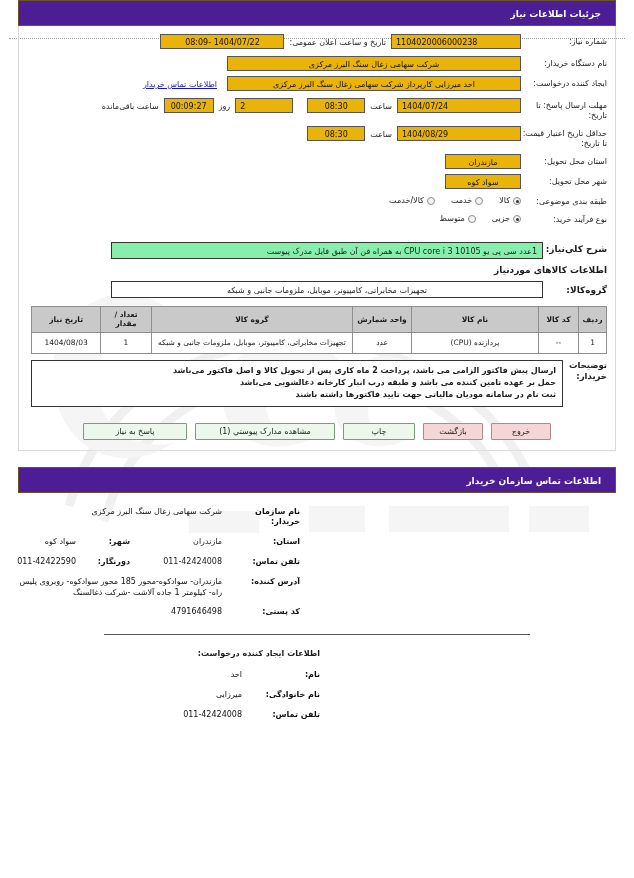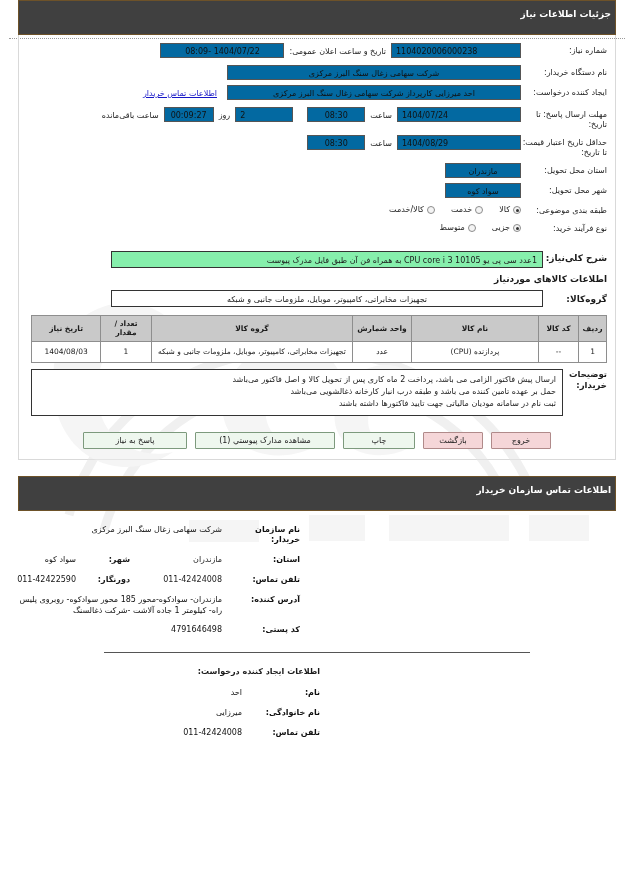--- a/index.html
+++ b/index.html
@@ -26,27 +26,27 @@
   }
   .top-dash {
     position: absolute;
     top: 38px;
     left: 9px;
     right: 9px;
     border-top: 1px dotted #9a9a9a;
     height: 0;
   }
   .section-bar {
-    background: #404040;
+    background: #4c1d95;
     color: #ffffff;
     font-size: 9px;
     font-weight: bold;
-    height: 35px;
+    height: 26px;
     line-height: 26px;
-    padding: 0 4px;
+    padding: 0 14px;
     box-sizing: border-box;
     border: 1px solid #6d5229;
     text-align: right;
     margin: 0 4px;
   }
   .panel {
     border: 1px solid #d9d9d9;
     border-top: none;
     margin: 0 4px;
     background: transparent;
@@ -78,21 +78,21 @@
     width: 86px;
     min-width: 86px;
     text-align: right;
     font-size: 8px;
     color: #222;
     padding-top: 3px;
     line-height: 1.25;
   }
   .fld {
     border: 1px solid #555;
-    background: #0369a1;
+    background: #eab308;
     height: 15px;
     line-height: 15px;
     font-size: 8px;
     text-align: left;
     padding: 0 4px;
     box-sizing: border-box;
     color: #111;
     white-space: nowrap;
     overflow: hidden;
   }
@@ -216,20 +216,21 @@
   .notes-lbl { font-weight: bold; font-size: 8.5px; width: 44px; min-width: 44px; text-align: right; line-height: 1.4; }
   .notes-box {
     border: 1px solid #333;
     background: #fff;
     width: 532px;
     padding: 4px 6px;
     box-sizing: border-box;
     font-size: 8px;
     line-height: 1.55;
     text-align: right;
+    font-weight: bold;
   }
   .notes-box div { white-space: nowrap; }
 
   .btn-row {
     display: flex;
     justify-content: center;
     gap: 8px;
     padding: 8px 0 10px 0;
     position: relative; z-index: 2;
   }

